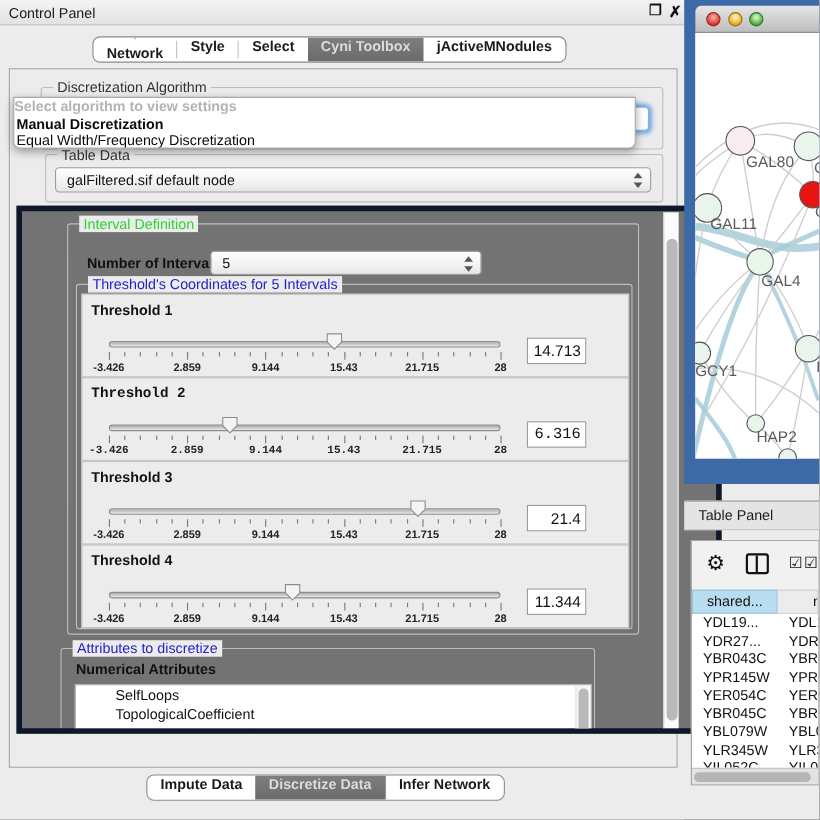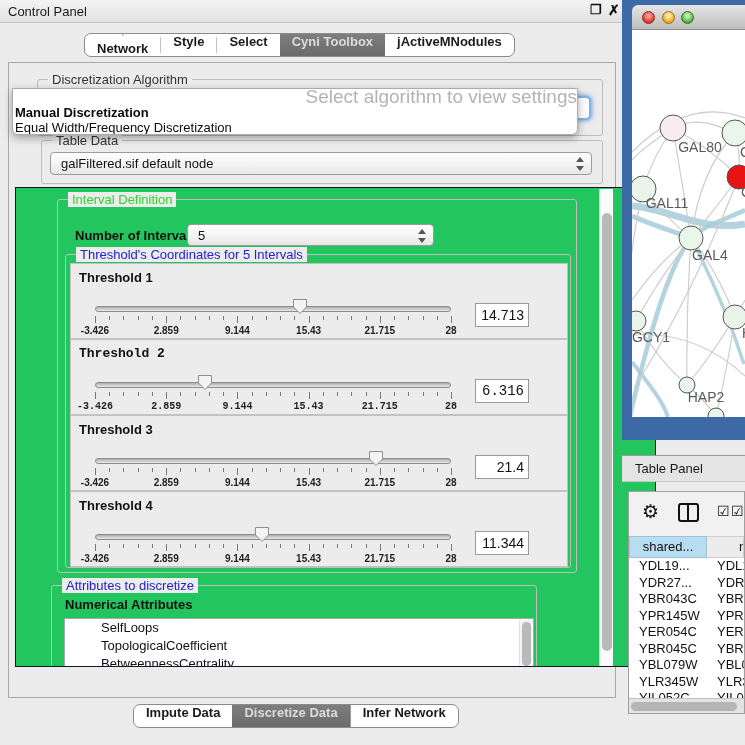--- a/index.html
+++ b/index.html
@@ -51,27 +51,27 @@
 
   
   .focus-combo { position:absolute; left:48px; top:95px; width:542px; height:24px;
     background:#fff; border:2px solid #83b2e4; border-radius:5px;
     box-shadow:0 0 4px 1px rgba(95,155,220,.85); z-index:5; }
 
   
   .popup { position:absolute; left:12px; top:88px; width:566px; height:47px; background:#fff;
     border:1px solid #ababab; border-radius:0 0 6px 6px; box-shadow:0 3px 9px rgba(0,0,0,.35);
     z-index:30; overflow:hidden; }
-  .popup-placeholder { height:16px; text-align:right; color:#b3b3b3; font-size:19px; line-height:16px; }
+  .popup-placeholder { height:16px; text-align:left; color:#b3b3b3; font-size:13px; line-height:16px;font-weight:bold; }
   .popup-item { height:15px; line-height:15px; padding-left:2px; font-size:13px; color:#0a0a0a; }
   .popup-item.bold { font-weight:bold; }
 
   
   .scrollpanel { position:absolute; left:14px; top:186px; width:641px; height:480px;
-    border:1px solid #0f172a; background:#22c55e; overflow:hidden; }
+    border:5px solid #0f172a; background:#737373; overflow:hidden; }
   .vscroll { position:absolute; left:583px; top:1px; width:14px; height:478px;
     background:#fbfbfb; border-left:1px solid #d5d5d5; }
   .vscroll .thumb { position:absolute; left:2px; width:10px; border-radius:5px; background:#b9b9b9; }
 
   .bold-label { position:absolute; font-weight:bold; font-size:13px; color:#111; white-space:nowrap; }
 
   
   .th-row { position:absolute; left:4px; width:498px; height:76px; border:1px solid #c2c2c2; background:#ececec; }
   .th-label { position:absolute; left:8px; top:6px; font-weight:bold; font-size:13px; }
   .th-track { position:absolute; left:24px; top:42px; width:356px; height:6px;

